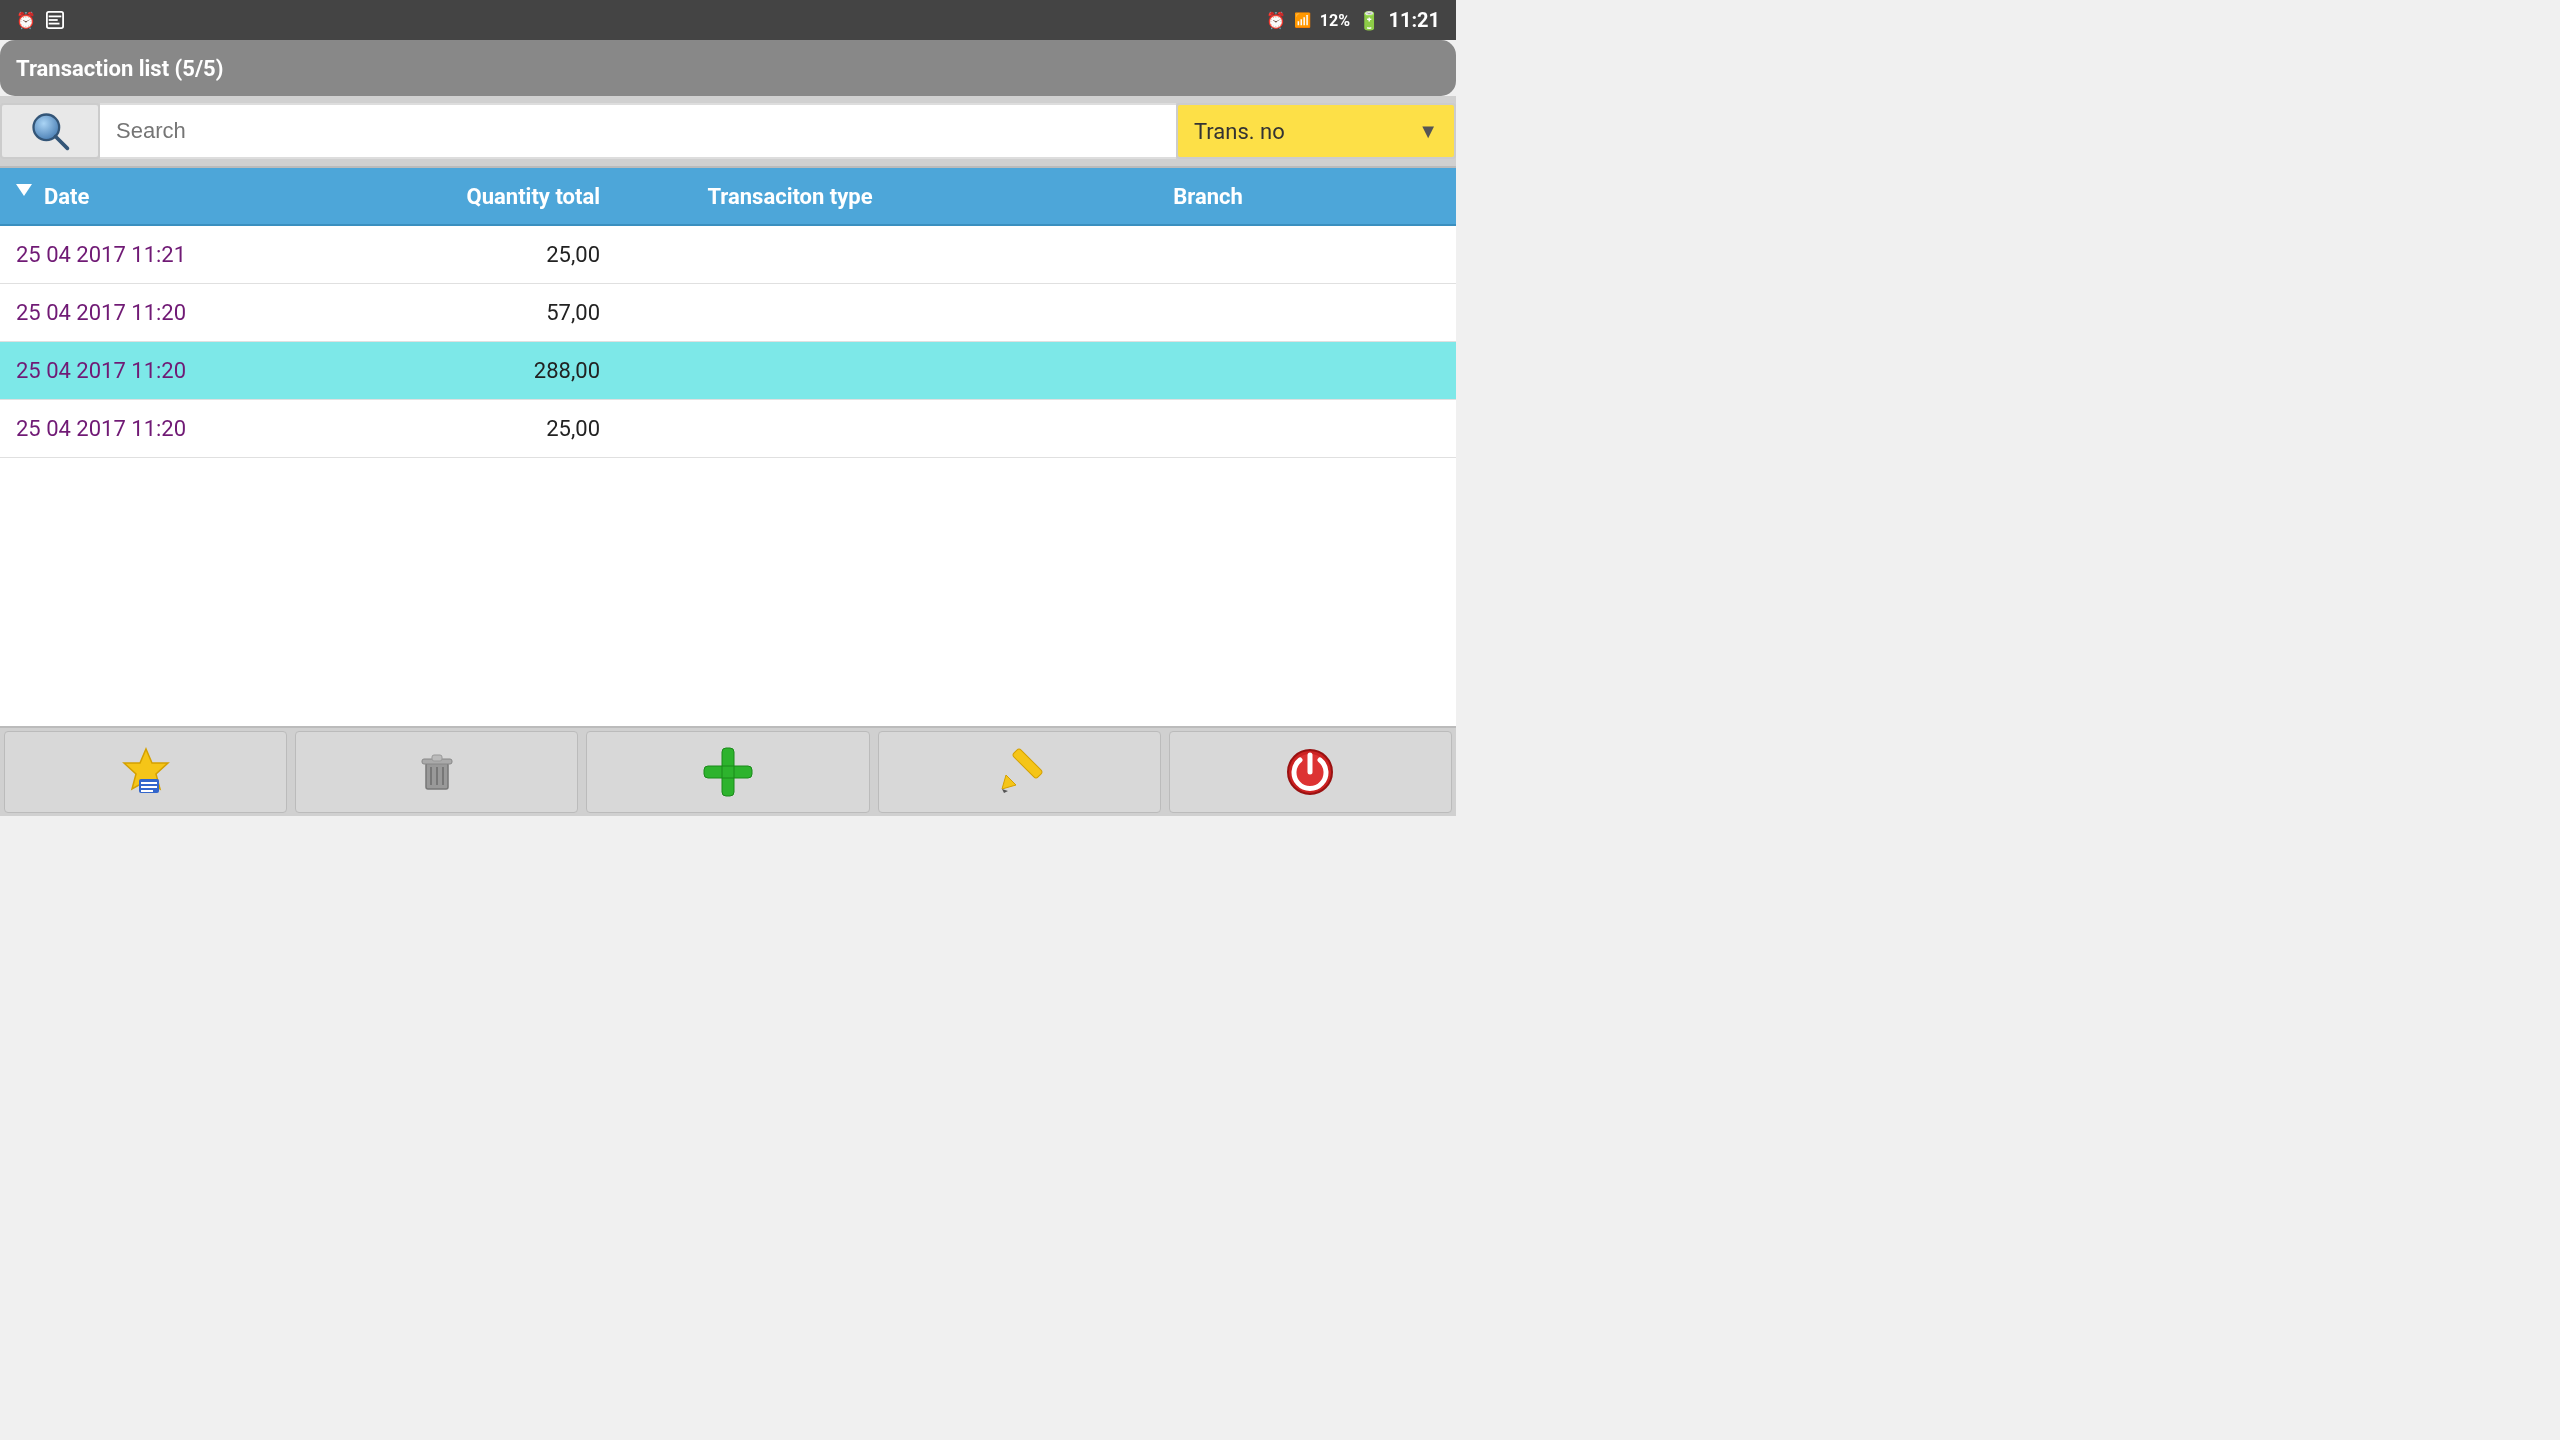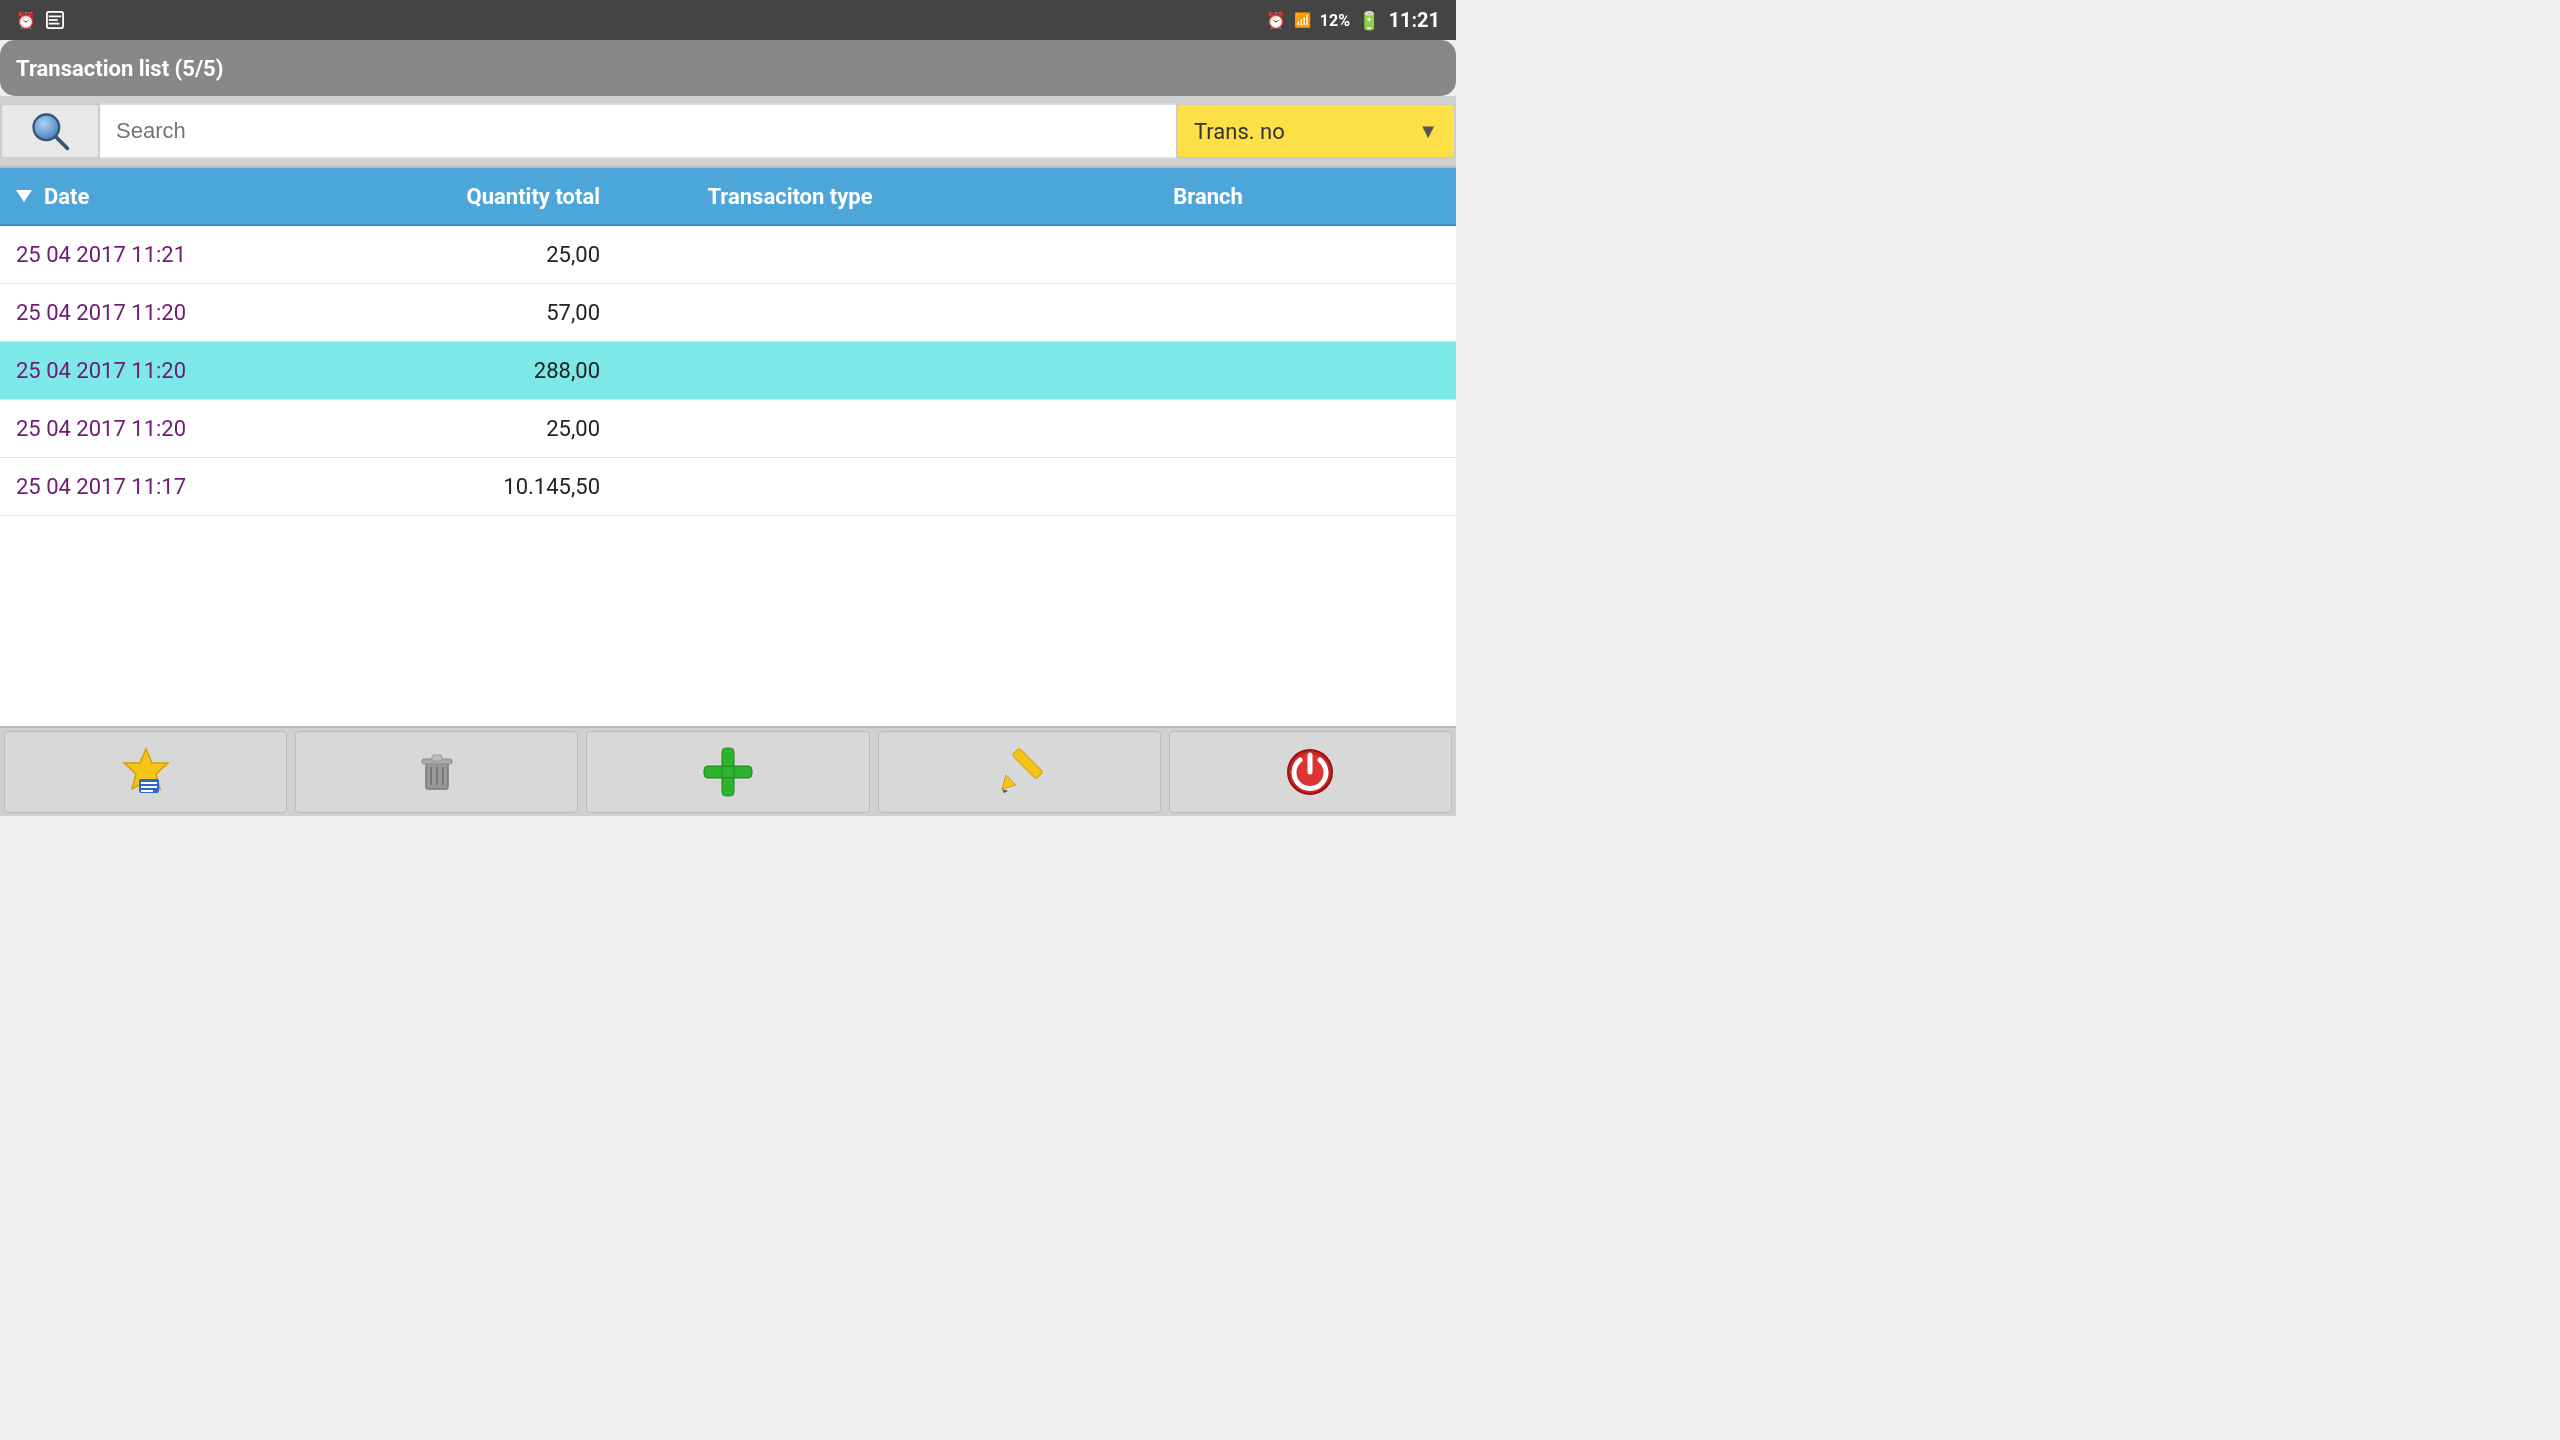--- a/index.html
+++ b/index.html
@@ -122,21 +122,21 @@
       align-items: center;
       border-bottom: 2px solid #3a8fbf;
     }
     .col-date {
       width: 340px;
       padding-left: 16px;
       font-size: 22px;
       font-weight: bold;
       color: white;
       display: flex;
-      align-items: center;
+      align-items: flex-start;
       gap: 8px;
     }
     .col-qty {
       width: 280px;
       text-align: right;
       padding-right: 20px;
       font-size: 22px;
       font-weight: bold;
       color: white;
     }
@@ -320,26 +320,20 @@
       <div class="row-qty">288,00</div>
       <div class="row-type"></div>
       <div class="row-branch"></div>
     </div>
       <div class="table-row">
       <div class="row-date">25 04 2017 11:20</div>
       <div class="row-qty">25,00</div>
       <div class="row-type"></div>
       <div class="row-branch"></div>
     </div>
-      <div class="table-row">
-      <div class="row-date">25 04 2017 11:17</div>
-      <div class="row-qty">10.145,50</div>
-      <div class="row-type"></div>
-      <div class="row-branch"></div>
-    </div>
     </div>
 </div>
 
 <div class="bottom-toolbar">
   <div class="toolbar-btn">
 
     <svg width="54" height="54" viewBox="0 0 54 54">
       <polygon points="27,4 33,18 49,18 37,29 41,44 27,36 13,44 17,29 5,18 21,18" fill="#f5c518" stroke="#d4a000" stroke-width="1.5"></polygon>
       <rect x="20" y="34" width="20" height="14" rx="2" fill="#3366cc"></rect>
       <rect x="22" y="37" width="16" height="2" fill="white"></rect>

